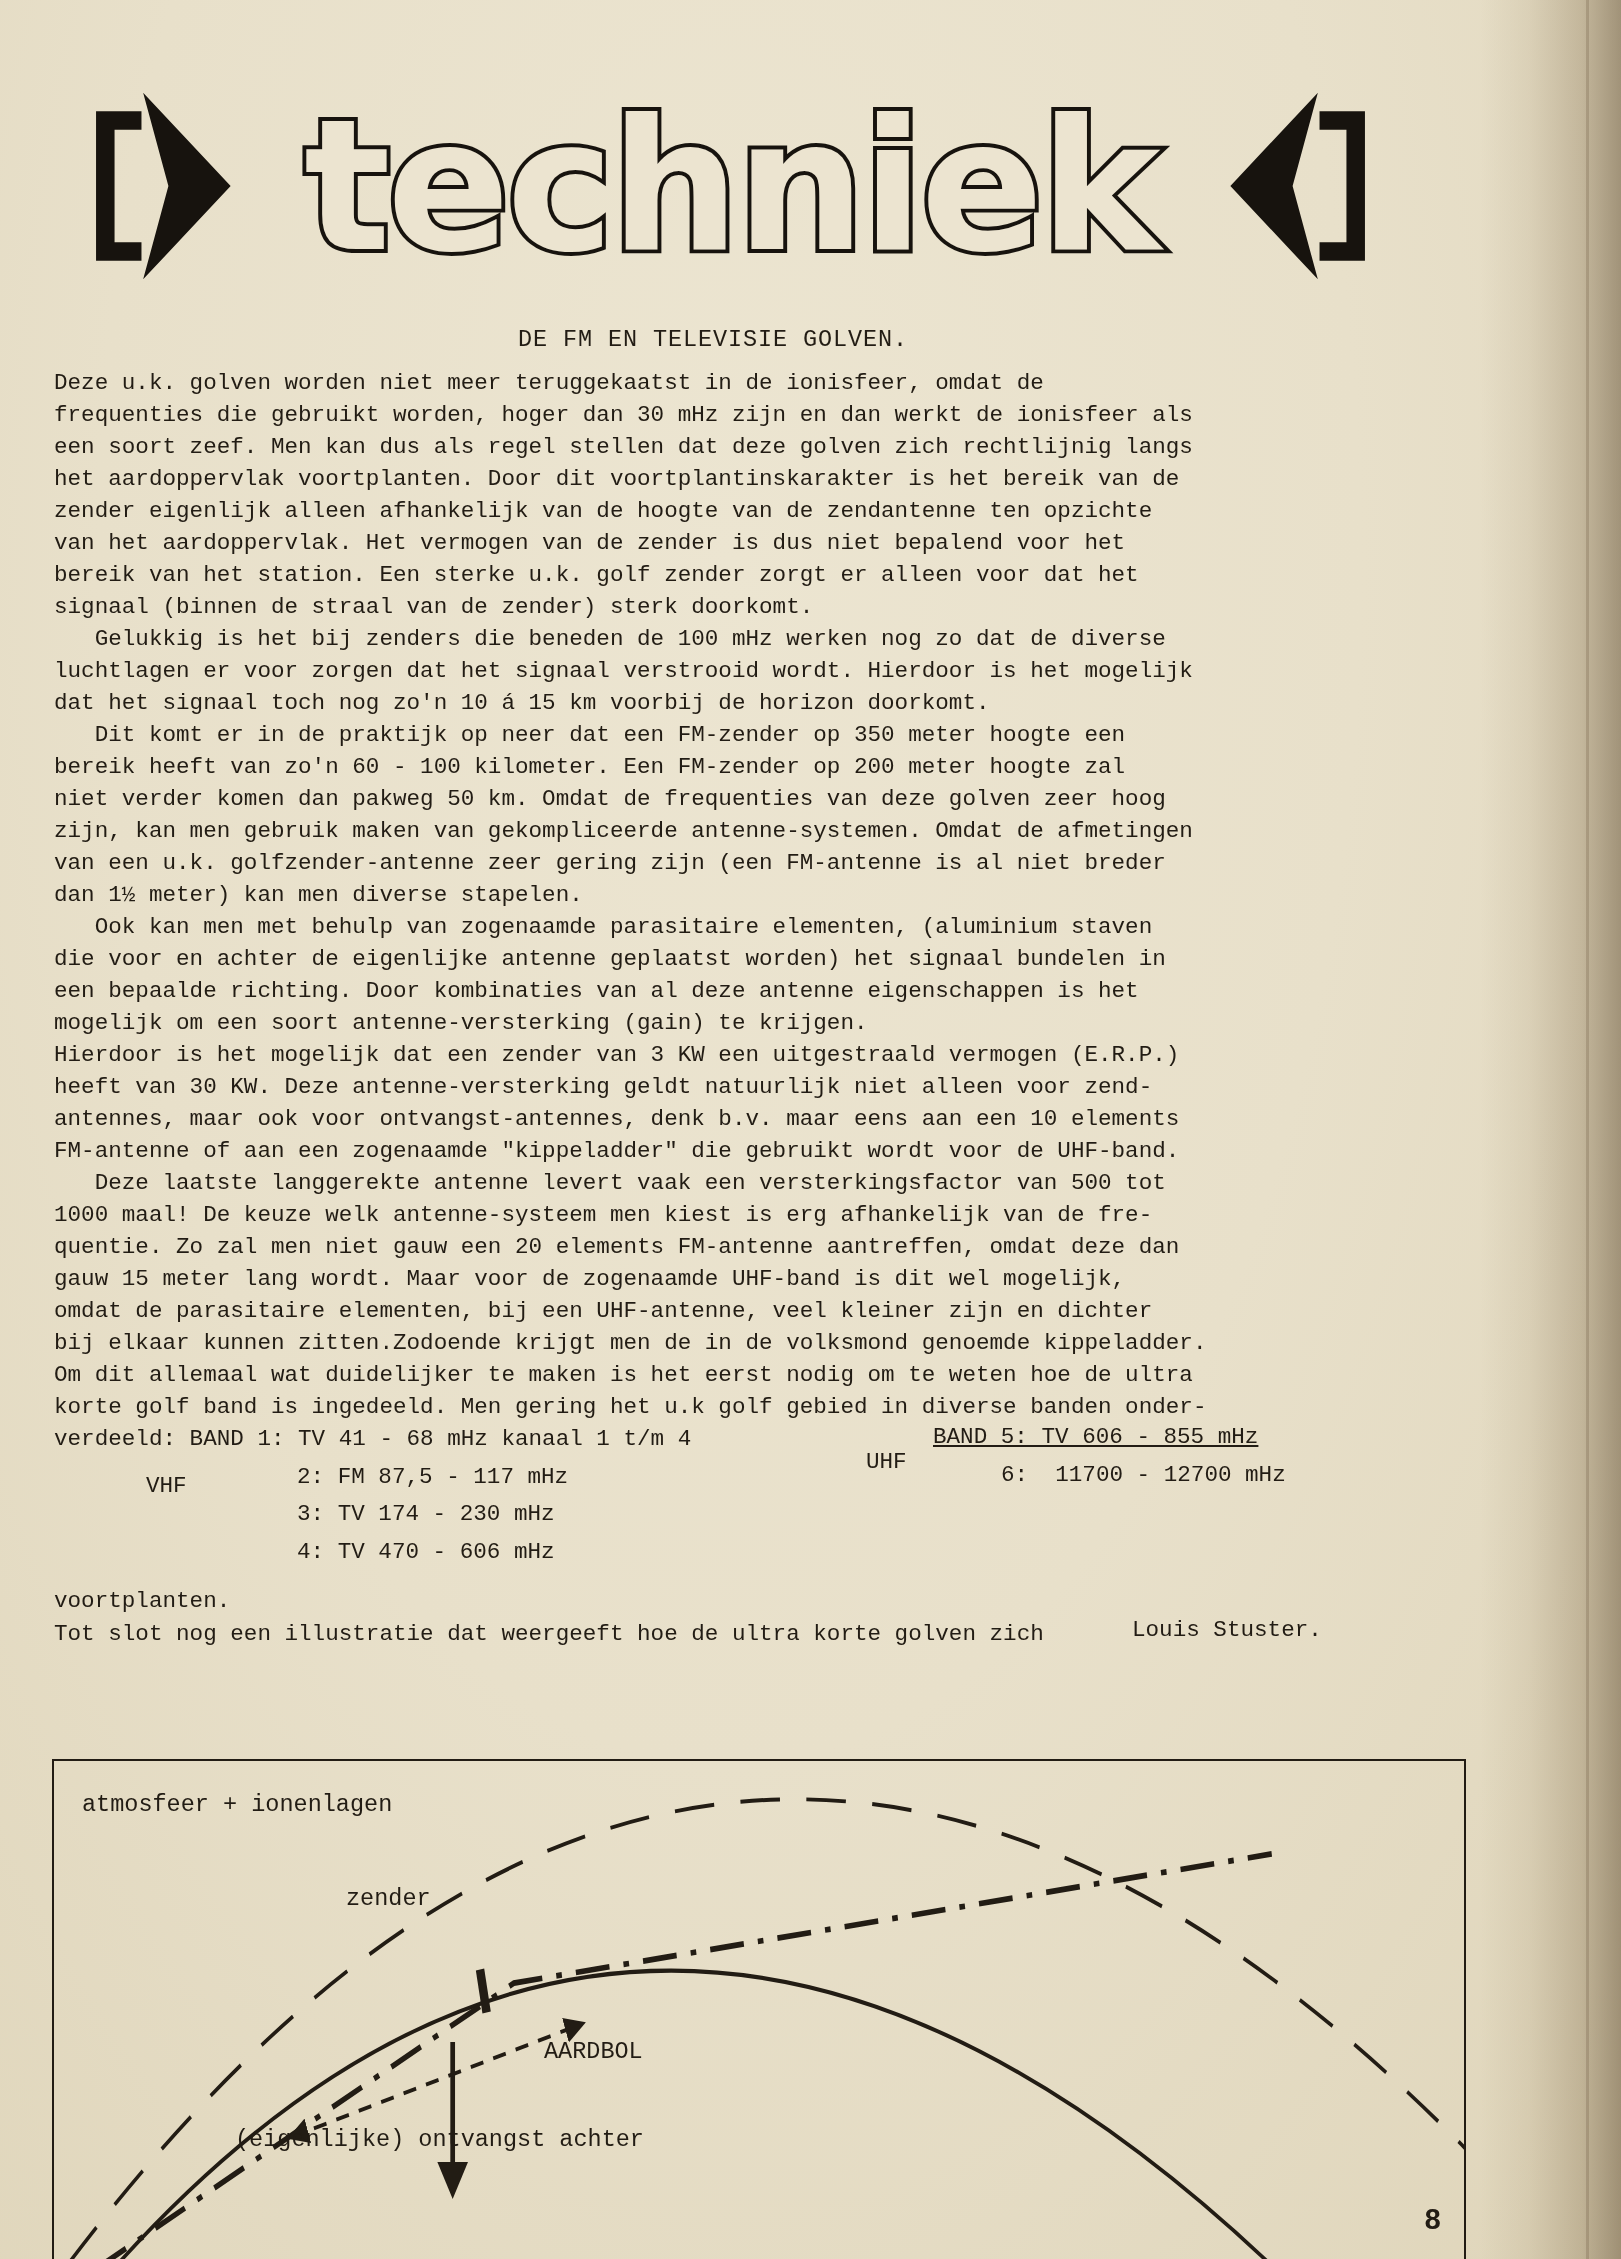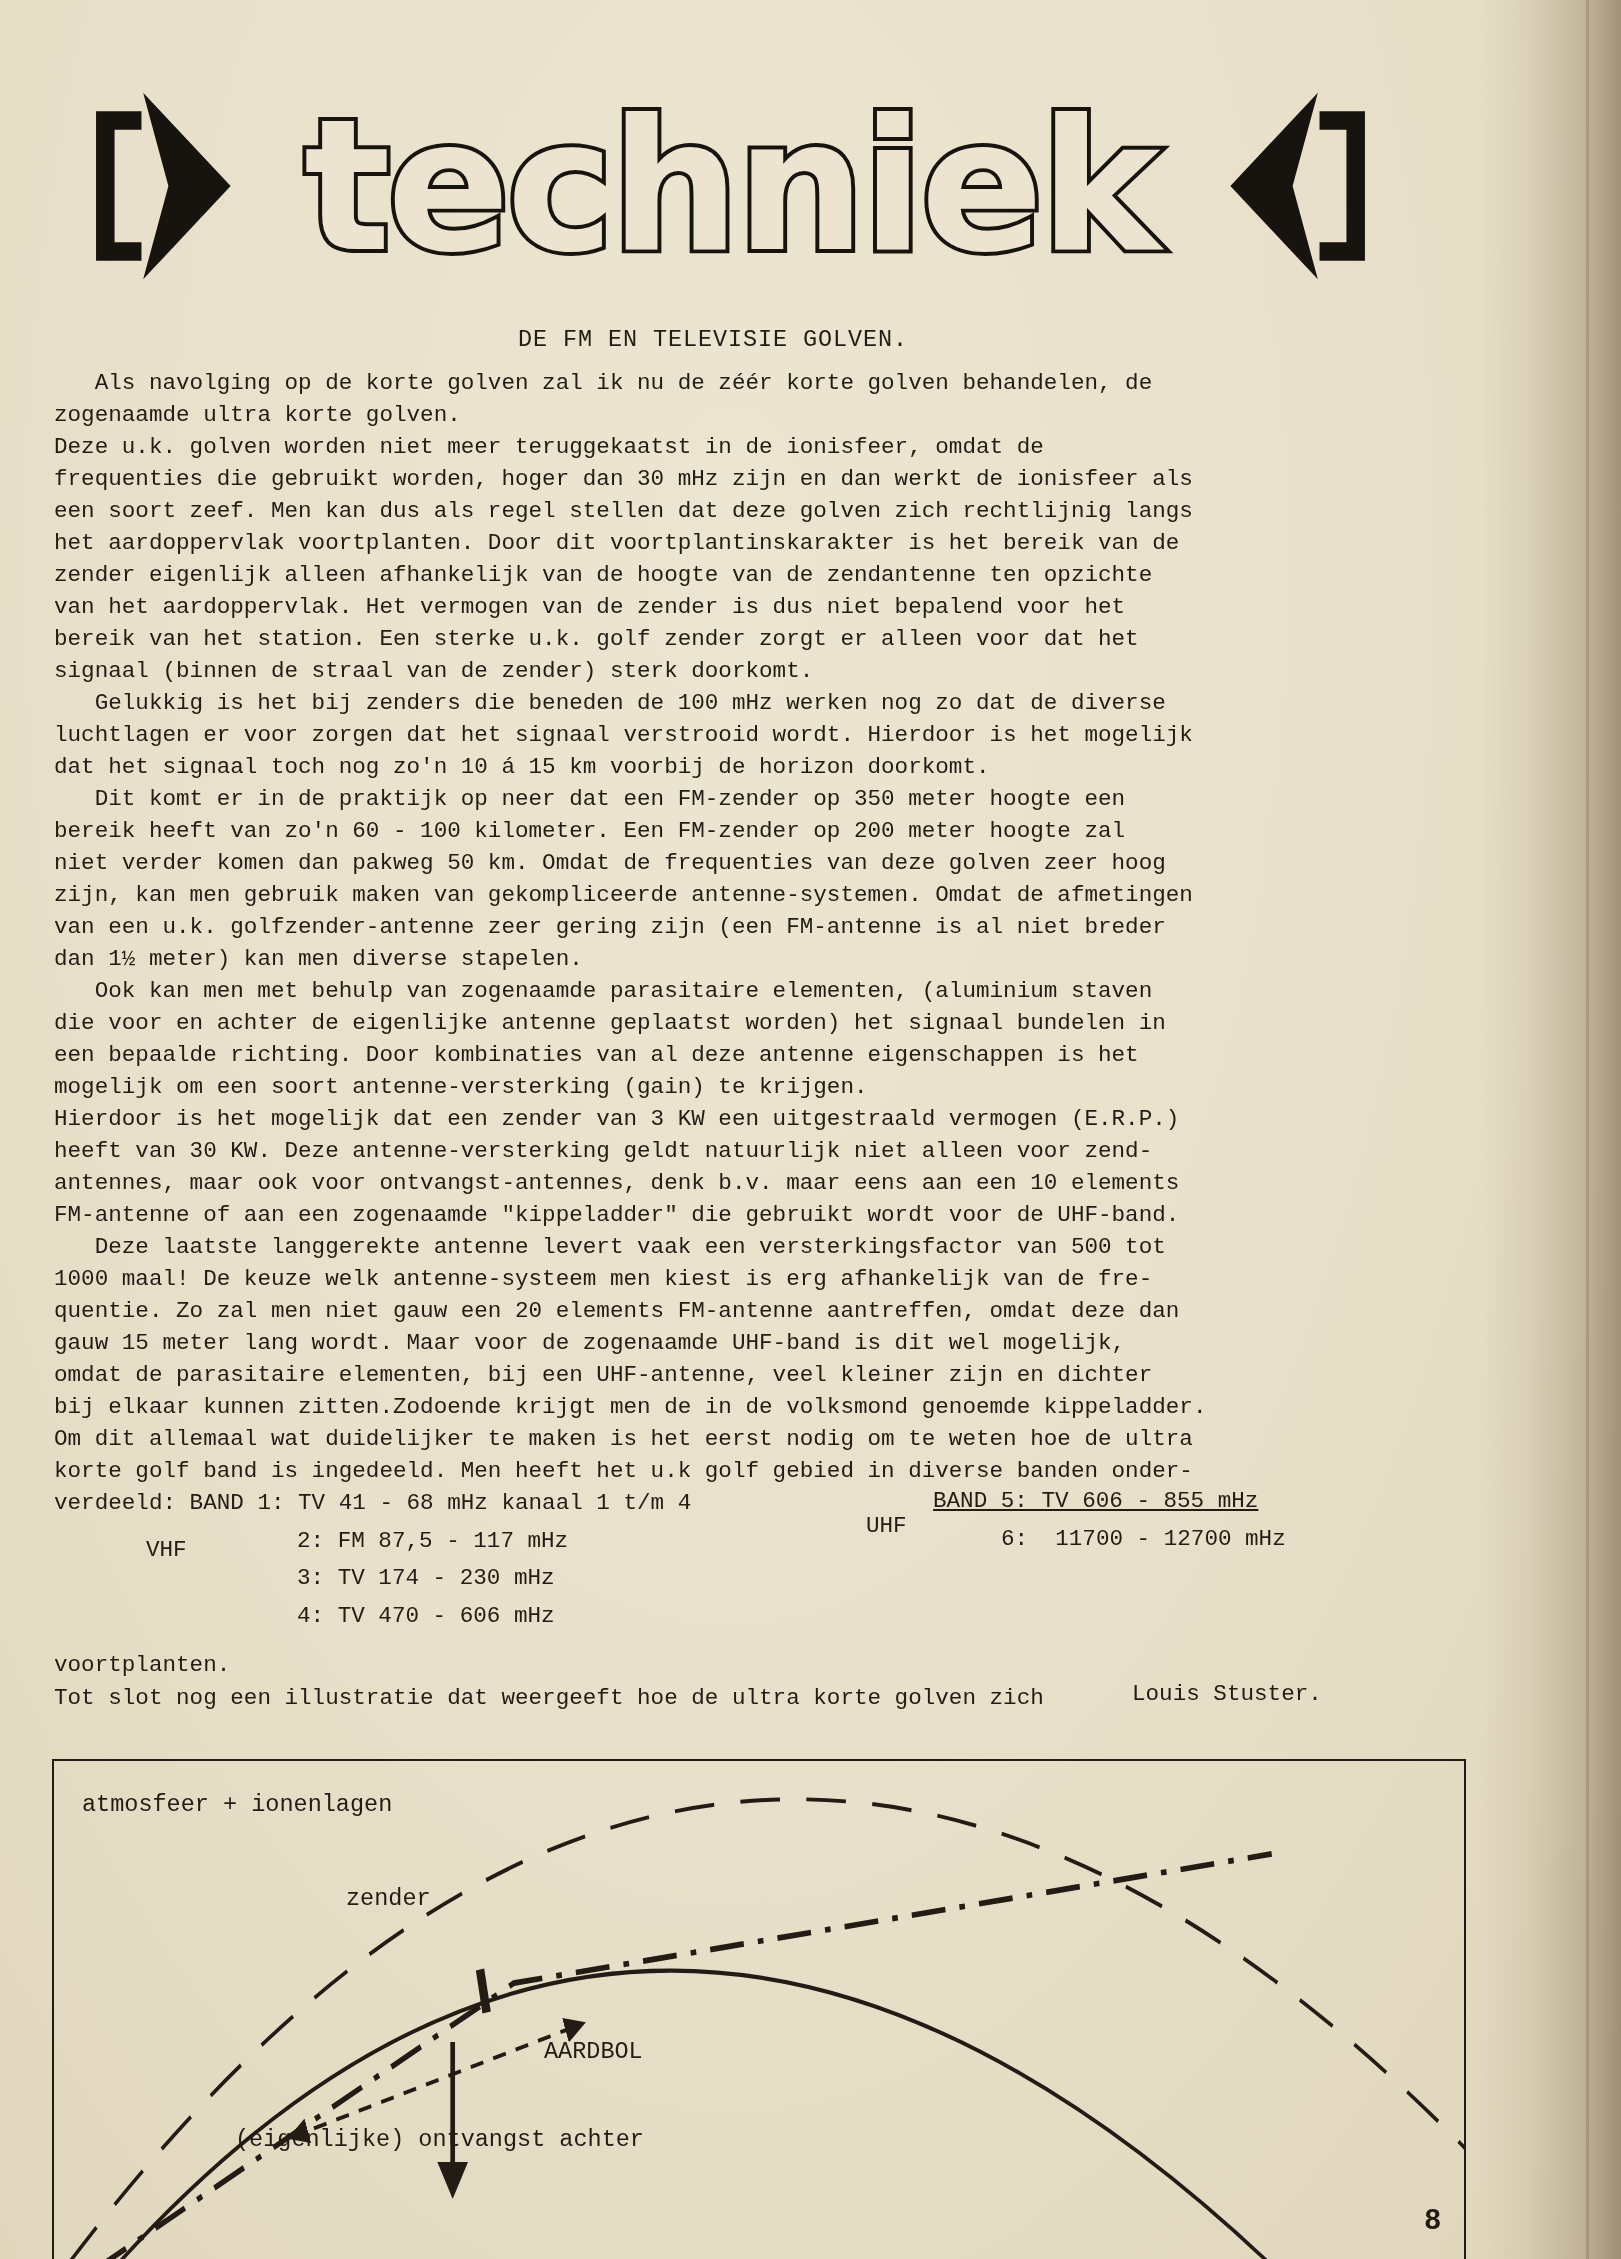--- a/index.html
+++ b/index.html
@@ -111,22 +111,20 @@
     </svg>
     <svg class="logo-icon" viewBox="0 0 170 250" aria-hidden="true">
       <polygon points="108,14 4,125 108,236 78,125" fill="#17130e"></polygon>
       <path d="M164,36 h-54 v22 h32 v134 h-32 v22 h54 z" fill="#17130e"></path>
     </svg>
   </header>
 
   <div class="article-title">DE FM EN TELEVISIE GOLVEN.</div>
 
   <main class="text-col">
-    <p class="indent">Als navolging op de korte golven zal ik nu de zéér korte golven behandelen, de
-zogenaamde ultra korte golven.</p>
     <p>Deze u.k. golven worden niet meer teruggekaatst in de ionisfeer, omdat de
 frequenties die gebruikt worden, hoger dan 30 mHz zijn en dan werkt de ionisfeer als
 een soort zeef. Men kan dus als regel stellen dat deze golven zich rechtlijnig langs
 het aardoppervlak voortplanten. Door dit voortplantinskarakter is het bereik van de
 zender eigenlijk alleen afhankelijk van de hoogte van de zendantenne ten opzichte
 van het aardoppervlak. Het vermogen van de zender is dus niet bepalend voor het
 bereik van het station. Een sterke u.k. golf zender zorgt er alleen voor dat het
 signaal (binnen de straal van de zender) sterk doorkomt.</p>
     <p class="indent">Gelukkig is het bij zenders die beneden de 100 mHz werken nog zo dat de diverse
 luchtlagen er voor zorgen dat het signaal verstrooid wordt. Hierdoor is het mogelijk
@@ -145,21 +143,21 @@
 heeft van 30 KW. Deze antenne-versterking geldt natuurlijk niet alleen voor zend-
 antennes, maar ook voor ontvangst-antennes, denk b.v. maar eens aan een 10 elements
 FM-antenne of aan een zogenaamde "kippeladder" die gebruikt wordt voor de UHF-band.</p>
     <p class="indent">Deze laatste langgerekte antenne levert vaak een versterkingsfactor van 500 tot
 1000 maal! De keuze welk antenne-systeem men kiest is erg afhankelijk van de fre-
 quentie. Zo zal men niet gauw een 20 elements FM-antenne aantreffen, omdat deze dan
 gauw 15 meter lang wordt. Maar voor de zogenaamde UHF-band is dit wel mogelijk,
 omdat de parasitaire elementen, bij een UHF-antenne, veel kleiner zijn en dichter
 bij elkaar kunnen zitten.Zodoende krijgt men de in de volksmond genoemde kippeladder.</p>
     <p>Om dit allemaal wat duidelijker te maken is het eerst nodig om te weten hoe de ultra
-korte golf band is ingedeeld. Men heeft het u.k golf gebied in diverse banden onder-</p>
+korte golf band is ingedeeld. Men gering het u.k golf gebied in diverse banden onder-</p>
 
     <div class="bands">
       <div class="row1"><span>verdeeld:</span> <span>BAND 1: TV 41 - 68 mHz kanaal 1 t/m 4</span></div>
       <span class="band5">BAND 5: TV 606 - 855 mHz</span>
       <span class="uhf">UHF</span>
       <span class="band2">2: FM 87,5 - 117 mHz</span>
       <span class="band6">6:  11700 - 12700 mHz</span>
       <span class="vhf">VHF</span>
       <span class="band3">3: TV 174 - 230 mHz</span>
       <span class="band4">4: TV 470 - 606 mHz</span>

